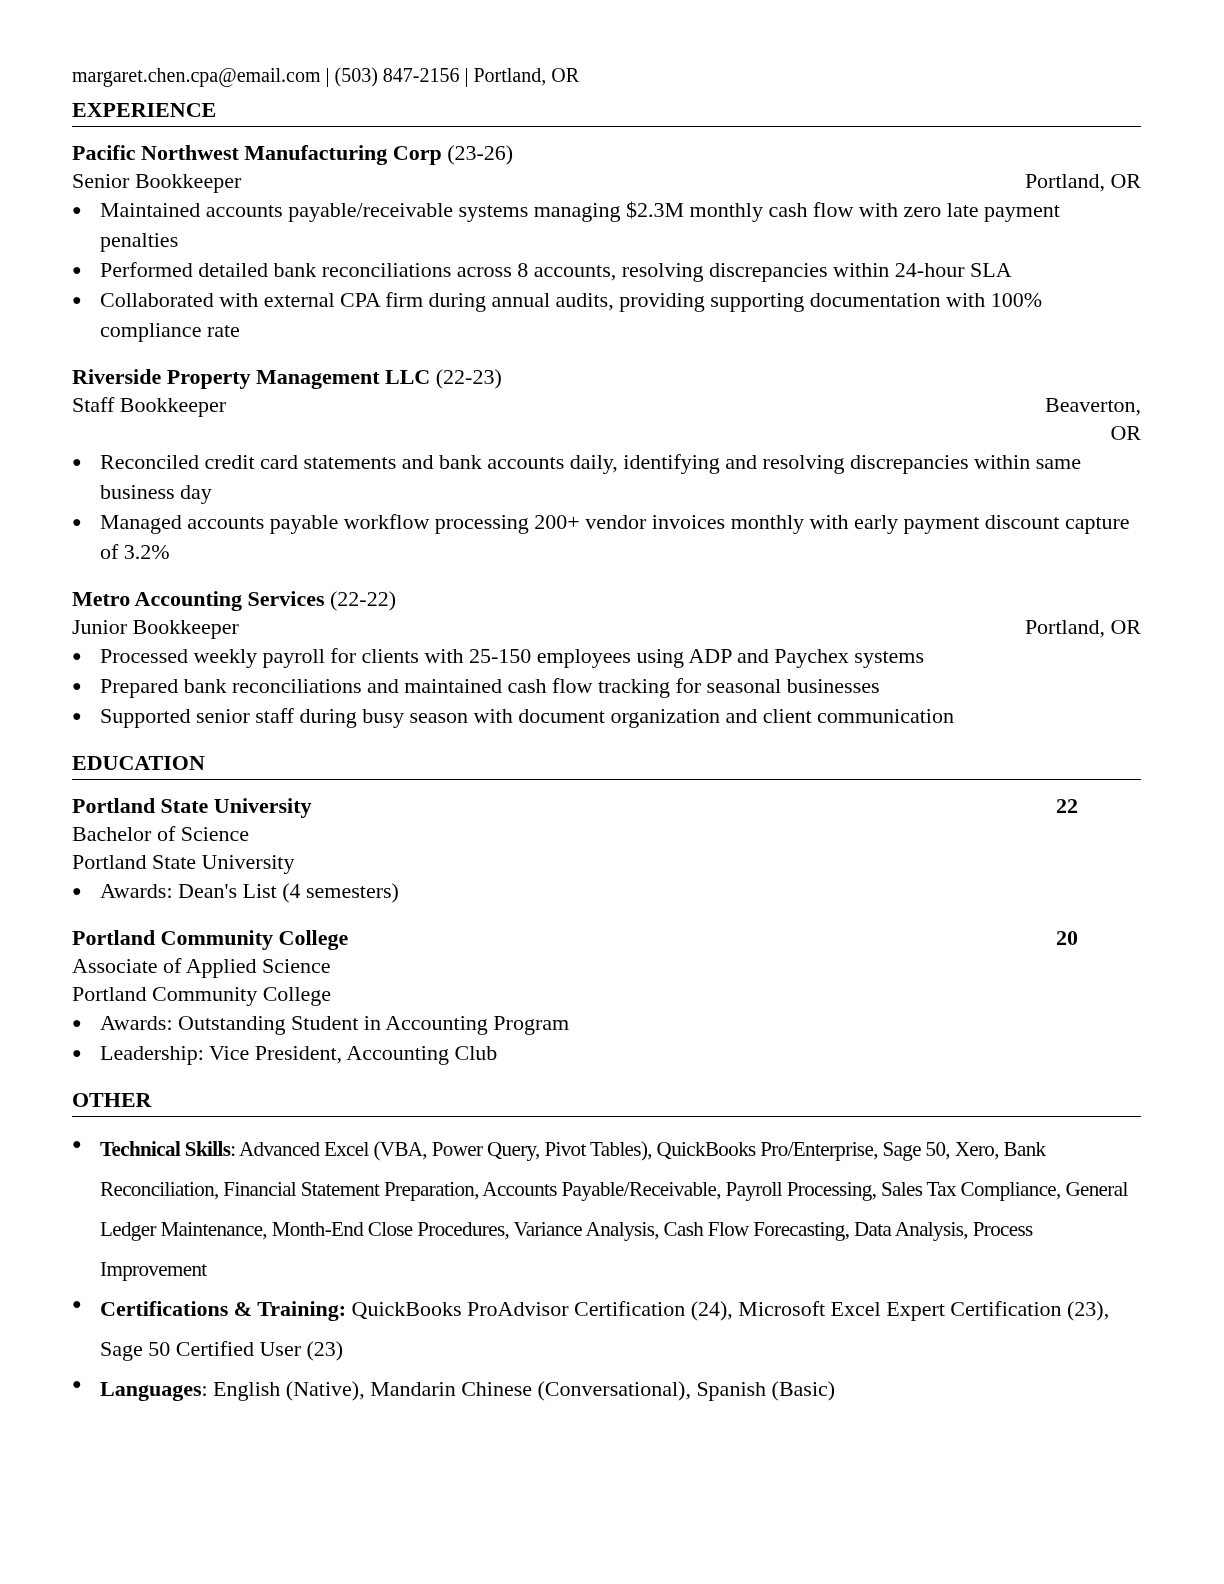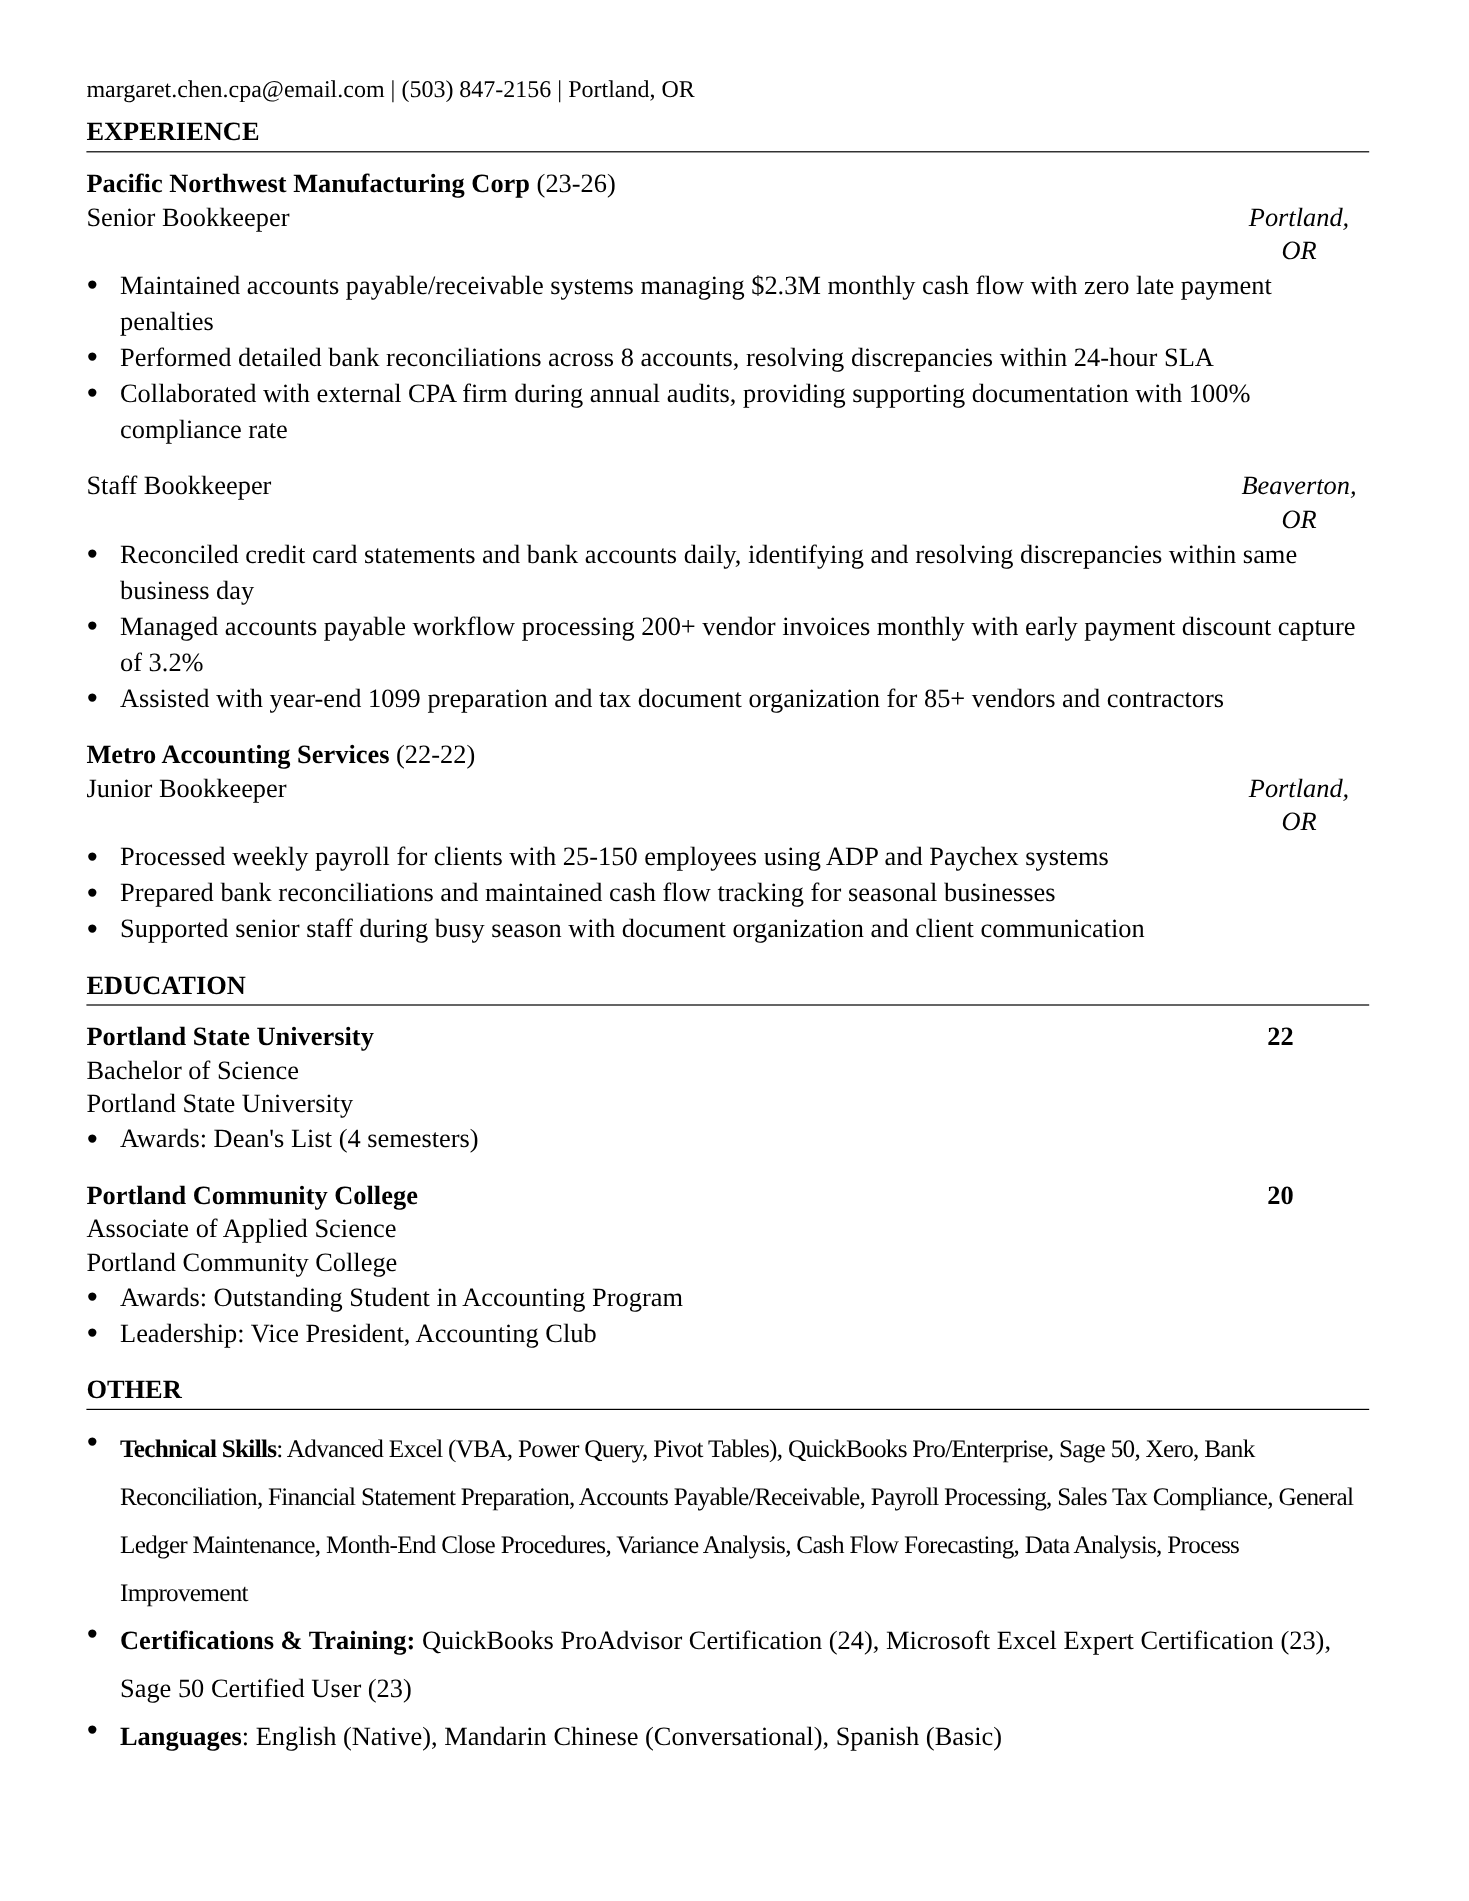--- a/index.html
+++ b/index.html
@@ -6,21 +6,21 @@
   body { width: 1224px; height: 1584px; position: relative; font-family: "Liberation Serif", serif; color: #000; }
   .page { position: absolute; left: 72px; top: 62px; width: 1069px; }
   .name { font-size: 44px; font-weight: bold; line-height: 54px; margin: 0; }
   .contact { font-size: 20px; line-height: 26px; margin-top: 0; }
   .section-title { font-size: 22px; font-weight: bold; line-height: 28px; margin-top: 8px; padding-bottom: 0; }
   .rule { border-top: 1.5px solid #000; margin-top: 2px; margin-bottom: 12px; }
   .entry { margin-bottom: 18px; }
   .entry-head { font-size: 22px; line-height: 28px; }
   .entry-head b { font-weight: bold; }
   .row { display: flex; justify-content: space-between; font-size: 22px; line-height: 28px; }
-  .row .right { width: 117px; text-align: center; font-style: italic; }
+  .row .right { width: 117px; text-align: right; }
   .row .date { width: 40px; font-weight: bold; text-align: left; margin-right: 45px; }
   ul { list-style: none; margin: 0; padding: 0; }
   li { position: relative; padding-left: 28px; font-size: 22px; line-height: 30px; }
   li::before { content: "\25CF"; position: absolute; left: 0; top: 0; font-size: 16px; line-height: 30px; }
   .plain { font-size: 22px; line-height: 28px; }
   .other li { font-size: 21px; line-height: 40px; letter-spacing: -0.6px; }
   .other li.norm { letter-spacing: 0; font-size: 22px; }
 </style>
 </head>
 <body>
@@ -41,28 +41,31 @@
       <span class="right">Portland, OR</span>
     </div>
     <ul>
       <li>Maintained accounts payable/receivable systems managing $2.3M monthly cash flow with zero late payment penalties</li>
       <li>Performed detailed bank reconciliations across 8 accounts, resolving discrepancies within 24-hour SLA</li>
       <li>Collaborated with external CPA firm during annual audits, providing supporting documentation with 100% compliance rate</li>
     </ul>
   </div>
 
   <div class="entry">
+    <div class="entry-head">
+      <b>Riverside Property Management LLC</b>
+      <span>(22-23)</span>
+    </div>
     <div class="row">
       <span>Staff Bookkeeper</span>
       <span class="right">Beaverton, OR</span>
     </div>
     <ul>
       <li>Reconciled credit card statements and bank accounts daily, identifying and resolving discrepancies within same business day</li>
       <li>Managed accounts payable workflow processing 200+ vendor invoices monthly with early payment discount capture of 3.2%</li>
-      <li>Assisted with year-end 1099 preparation and tax document organization for 85+ vendors and contractors</li>
     </ul>
   </div>
 
   <div class="entry">
     <div class="entry-head">
       <b>Metro Accounting Services</b>
       <span>(22-22)</span>
     </div>
     <div class="row">
       <span>Junior Bookkeeper</span>

